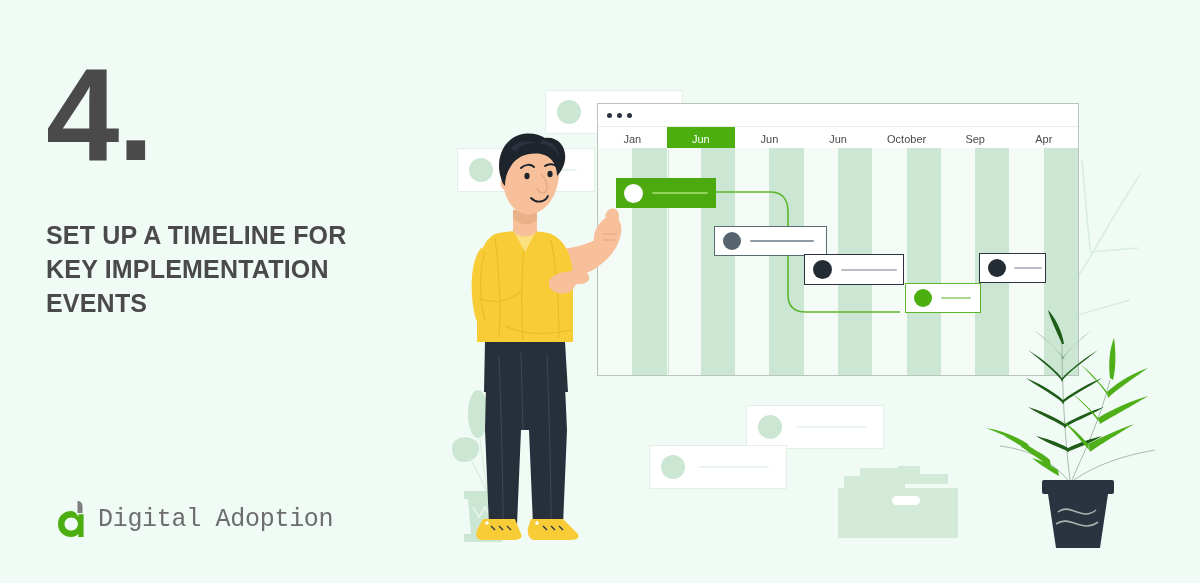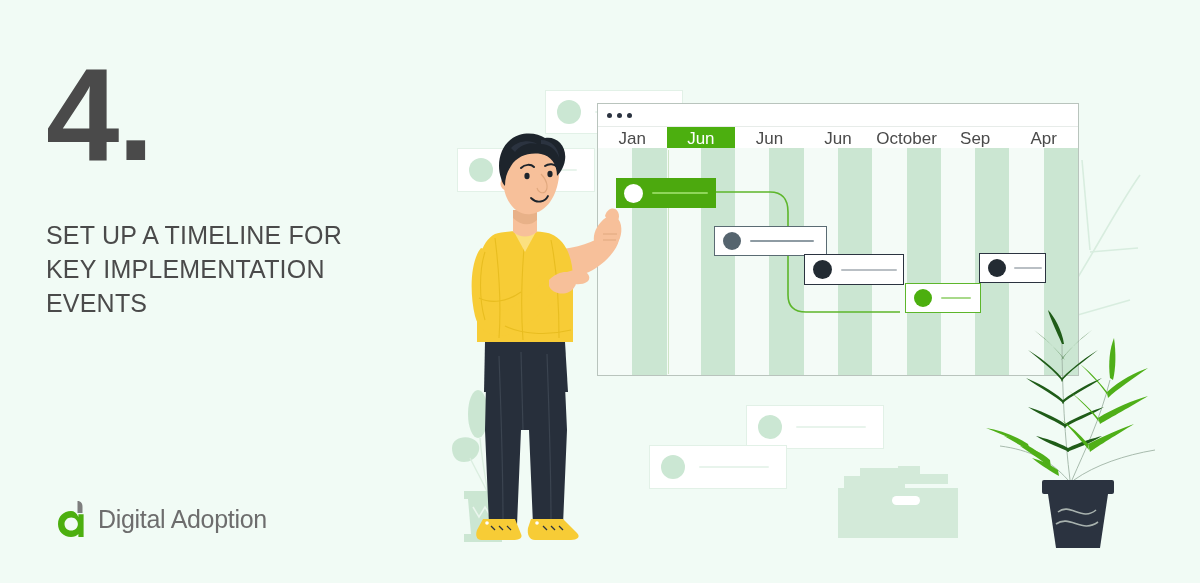--- a/index.html
+++ b/index.html
@@ -16,52 +16,52 @@
   .step-number{
     position:absolute;left:46px;top:60px;
     font-size:132px;line-height:110px;
     font-weight:700;color:#4a4a4a;
     letter-spacing:-2px;
     font-family:"Liberation Sans","DejaVu Sans",sans-serif;
   }
   .headline{
     position:absolute;left:46px;top:218px;width:330px;
     font-size:25px;line-height:34px;
-    font-weight:400;color:#4a4a4a;
+    font-weight:700;color:#4a4a4a;
     text-transform:uppercase;
     letter-spacing:.2px;
   }
 
   
   .logo{position:absolute;left:57px;top:500px;display:flex;align-items:center;gap:7px;}
   .logo-mark{position:relative;width:34px;height:38px;}
   .logo-text{
     font-size:25px;color:#6d6d6d;font-weight:400;letter-spacing:-.3px;
-    font-family:Liberation Sans, sans-serif;
+    font-family:Liberation Mono, monospace;
   }
 
   
   .ghost-card{
     position:absolute;background:#ffffff;border:1px solid #e2f1e7;
     display:flex;align-items:center;
   }
   .ghost-dot{background:#cbe7d3;border-radius:50%;}
   .ghost-line{height:2px;background:#e8f4ec;border-radius:2px;}
 
   
   .window{
     position:absolute;left:597px;top:103px;width:482px;height:273px;
     background:#ffffff;border:1px solid #b9c4bd;box-sizing:border-box;
   }
   .window-bar{height:22px;display:flex;align-items:center;padding-left:9px;gap:5px;border-bottom:1px solid #e7ece9;}
   .wdot{width:5px;height:5px;border-radius:50%;background:#2b3340;}
   .months{display:flex;height:24px;}
   .month{
     flex:1;display:flex;align-items:center;justify-content:center;
-    font-size:17px;color:#4a4a4a;
+    font-size:11px;color:#4a4a4a;
   }
   .month.active{background:#4caf0f;color:#ffffff;}
 
   
   .stripes{position:absolute;left:598px;top:148px;width:480px;height:227px;display:flex;}
   .stripe{flex:1;}
   .stripe.on{background:#cbe6d2;}
   .stripe.off{background:#f4fbf7;}
 
   .divider-v{position:absolute;left:668px;top:150px;width:1px;height:224px;background:#cfe4c6;}

